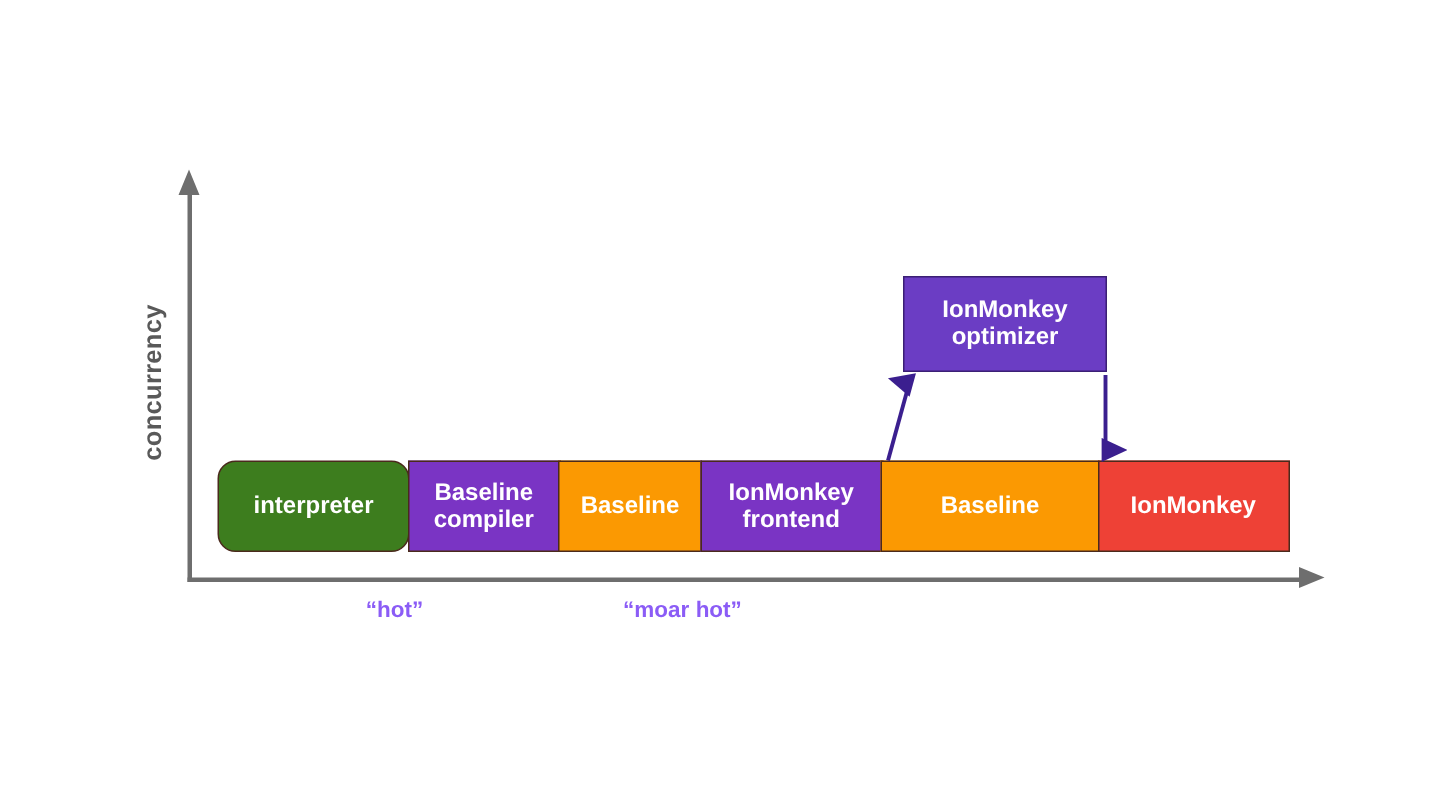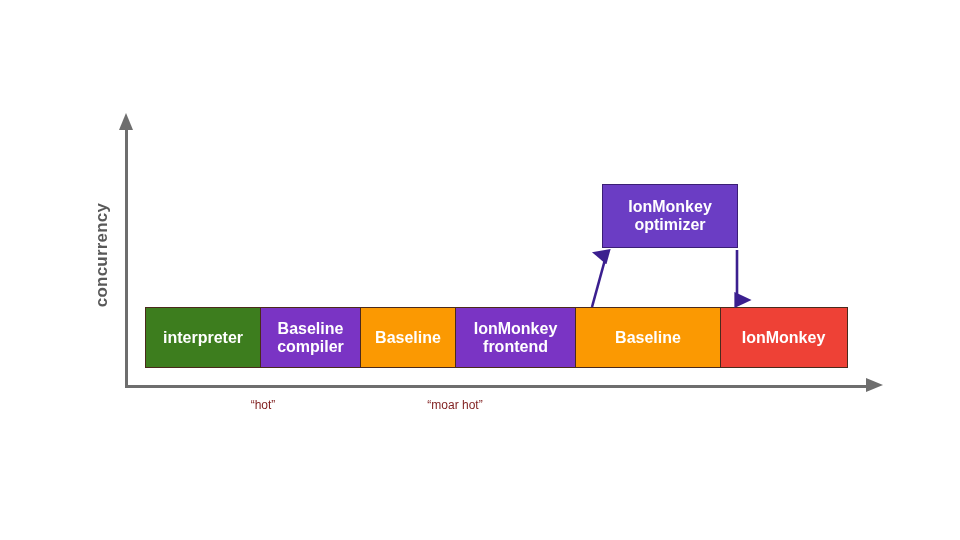--- a/index.html
+++ b/index.html
@@ -70,24 +70,25 @@
     font-weight: bold;
     color: #595959;
     letter-spacing: 0.2px;
     white-space: nowrap;
   }
 
   
   .x-tick-label {
     position: absolute;
     top: 398px;
-    font-size: 12px;
-    color: #7f1d1d;
+    font-size: 15px;
+    color: #8b5cf6;
     white-space: nowrap;
     text-align: center;
+    font-weight: bold;
   }
 
   
   #pipeline-strip {
     position: absolute;
     left: 145px;
     top: 307px;
     height: 61px;
     display: flex;
     align-items: stretch;
@@ -153,21 +154,21 @@
   <div class="axis-arrow" id="x-axis-arrow" style="border-left-color: rgb(110, 110, 110);"></div>
 
   <div id="y-axis-title">concurrency</div>
 
   <div id="x-tick-labels">
       <div class="x-tick-label" style="left: 228px; width: 70px;">“hot”</div>
       <div class="x-tick-label" style="left: 400px; width: 110px;">“moar hot”</div>
     </div>
 
   <div id="pipeline-strip">
-      <div class="stage-box" style="width: 116px; background: rgb(61, 125, 30);">interpreter</div>
+      <div class="stage-box" style="width: 128px; background: rgb(61, 125, 30); border-radius: 12px;">interpreter</div>
       <div class="stage-box" style="width: 102px; background: rgb(122, 52, 196);">Baseline
 compiler</div>
       <div class="stage-box" style="width: 96px; background: rgb(251, 153, 2);">Baseline</div>
       <div class="stage-box" style="width: 122px; background: rgb(122, 52, 196);">IonMonkey
 frontend</div>
       <div class="stage-box" style="width: 146px; background: rgb(251, 153, 2);">Baseline</div>
       <div class="stage-box" style="width: 128px; background: rgb(238, 65, 54);">IonMonkey</div>
     </div>
 
   <div id="optimizer-box" style="background: rgb(107, 61, 196);">IonMonkey

